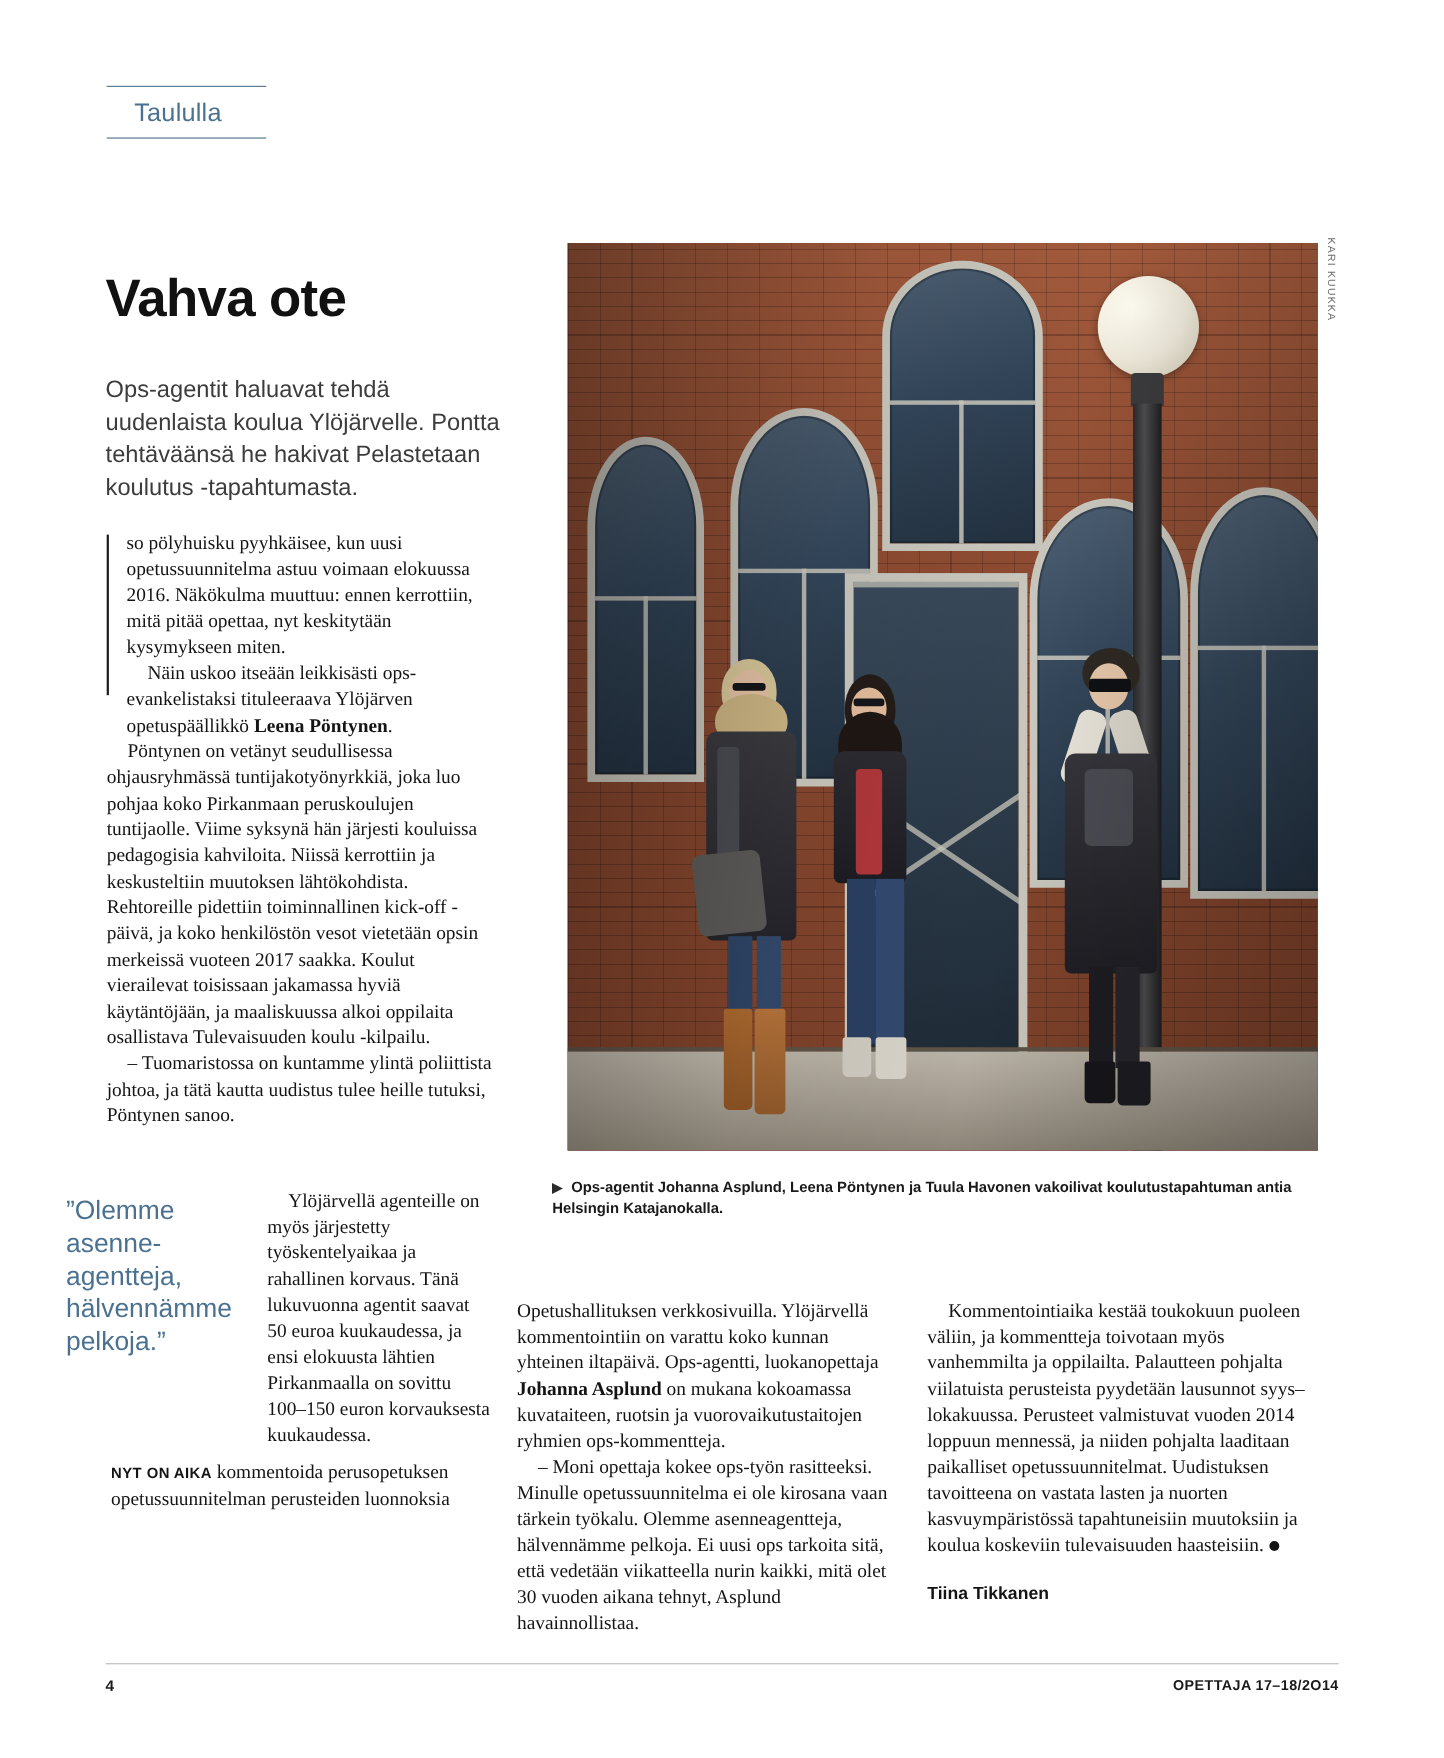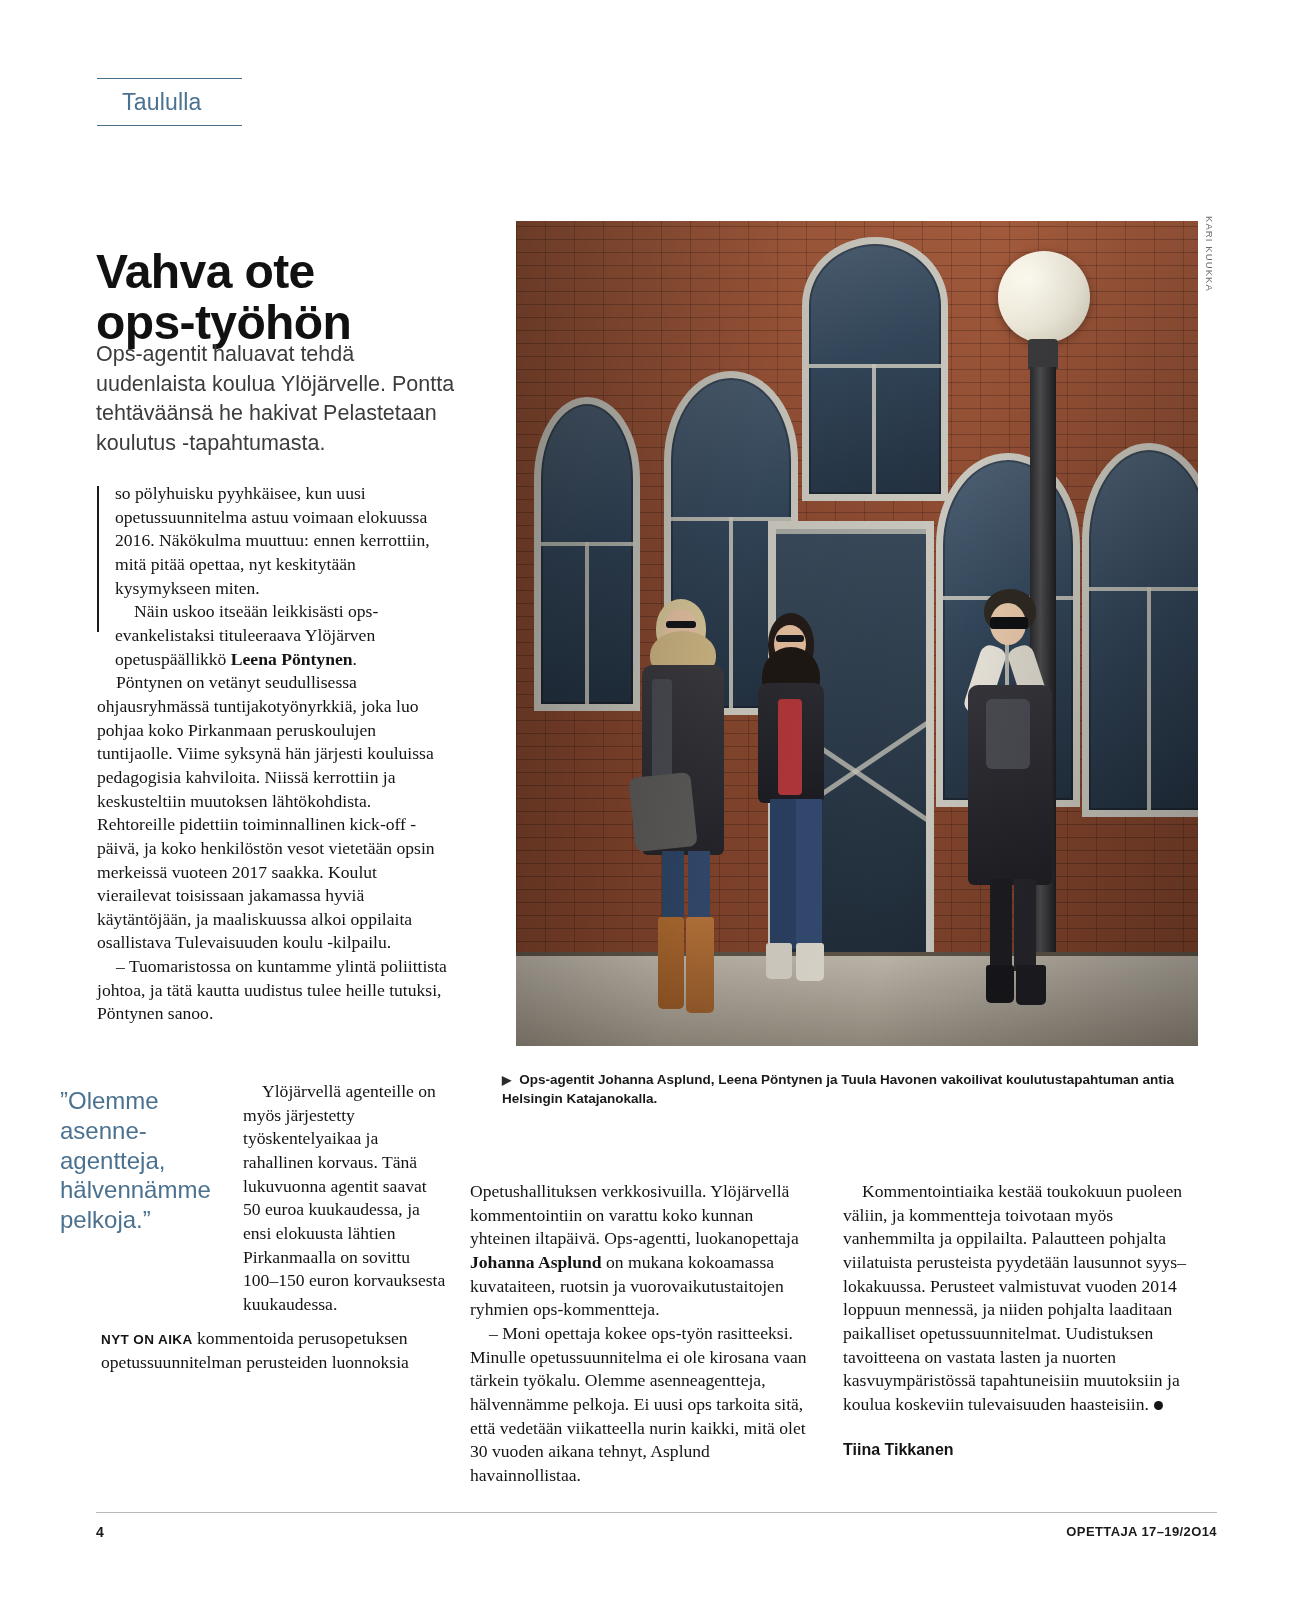--- a/index.html
+++ b/index.html
@@ -279,21 +279,20 @@
 <body>
 
 <div class="kicker-wrap">
   <div class="kicker-rule"></div>
   <div class="kicker-text">Taululla</div>
   <div class="kicker-rule"></div>
 </div>
 
 <h1 class="headline">
   <span>Vahva ote</span><br>
-  <span>ops-työhön</span>
 </h1>
 
 <div class="standfirst">Ops-agentit haluavat tehdä uudenlaista koulua Ylöjärvelle. Pontta tehtäväänsä he hakivat Pelastetaan koulutus -tapahtumasta.</div>
 
 <div class="photo">
   <div class="brick"></div>
 
   <div class="win arch w1">
     <div class="mull" style="left:0;top:46%;width:100%;height:4px;"></div>
     <div class="mull" style="left:48%;top:46%;width:4px;height:54%;"></div>
@@ -402,13 +401,13 @@
   <p>– Moni opettaja kokee ops-työn rasitteeksi. Minulle opetussuunnitelma ei ole kirosana vaan tärkein työkalu. Olemme asenneagentteja, hälvennämme pelkoja. Ei uusi ops tarkoita sitä, että vedetään viikatteella nurin kaikki, mitä olet 30 vuoden aikana tehnyt, Asplund havainnollistaa.</p>
 </div>
 
 <div class="col" id="col3">
   <p><span>Kommentointiaika kestää toukokuun puoleen väliin, ja kommentteja toivotaan myös vanhemmilta ja oppilailta. Palautteen pohjalta viilatuista perusteista pyydetään lausunnot syys–lokakuussa. Perusteet valmistuvat vuoden 2014 loppuun mennessä, ja niiden pohjalta laaditaan paikalliset opetussuunnitelmat. Uudistuksen tavoitteena on vastata lasten ja nuorten kasvuympäristössä tapahtuneisiin muutoksiin ja koulua koskeviin tulevaisuuden haasteisiin.</span><span class="endmark"></span></p>
   <div class="byline">Tiina Tikkanen</div>
 </div>
 
 <div class="footer-rule"></div>
 <div class="folio">4</div>
-<div class="footer-right">OPETTAJA 17–19/2O14</div>
+<div class="footer-right">OPETTAJA 17–18/2O14</div>
 
 </body></html>

